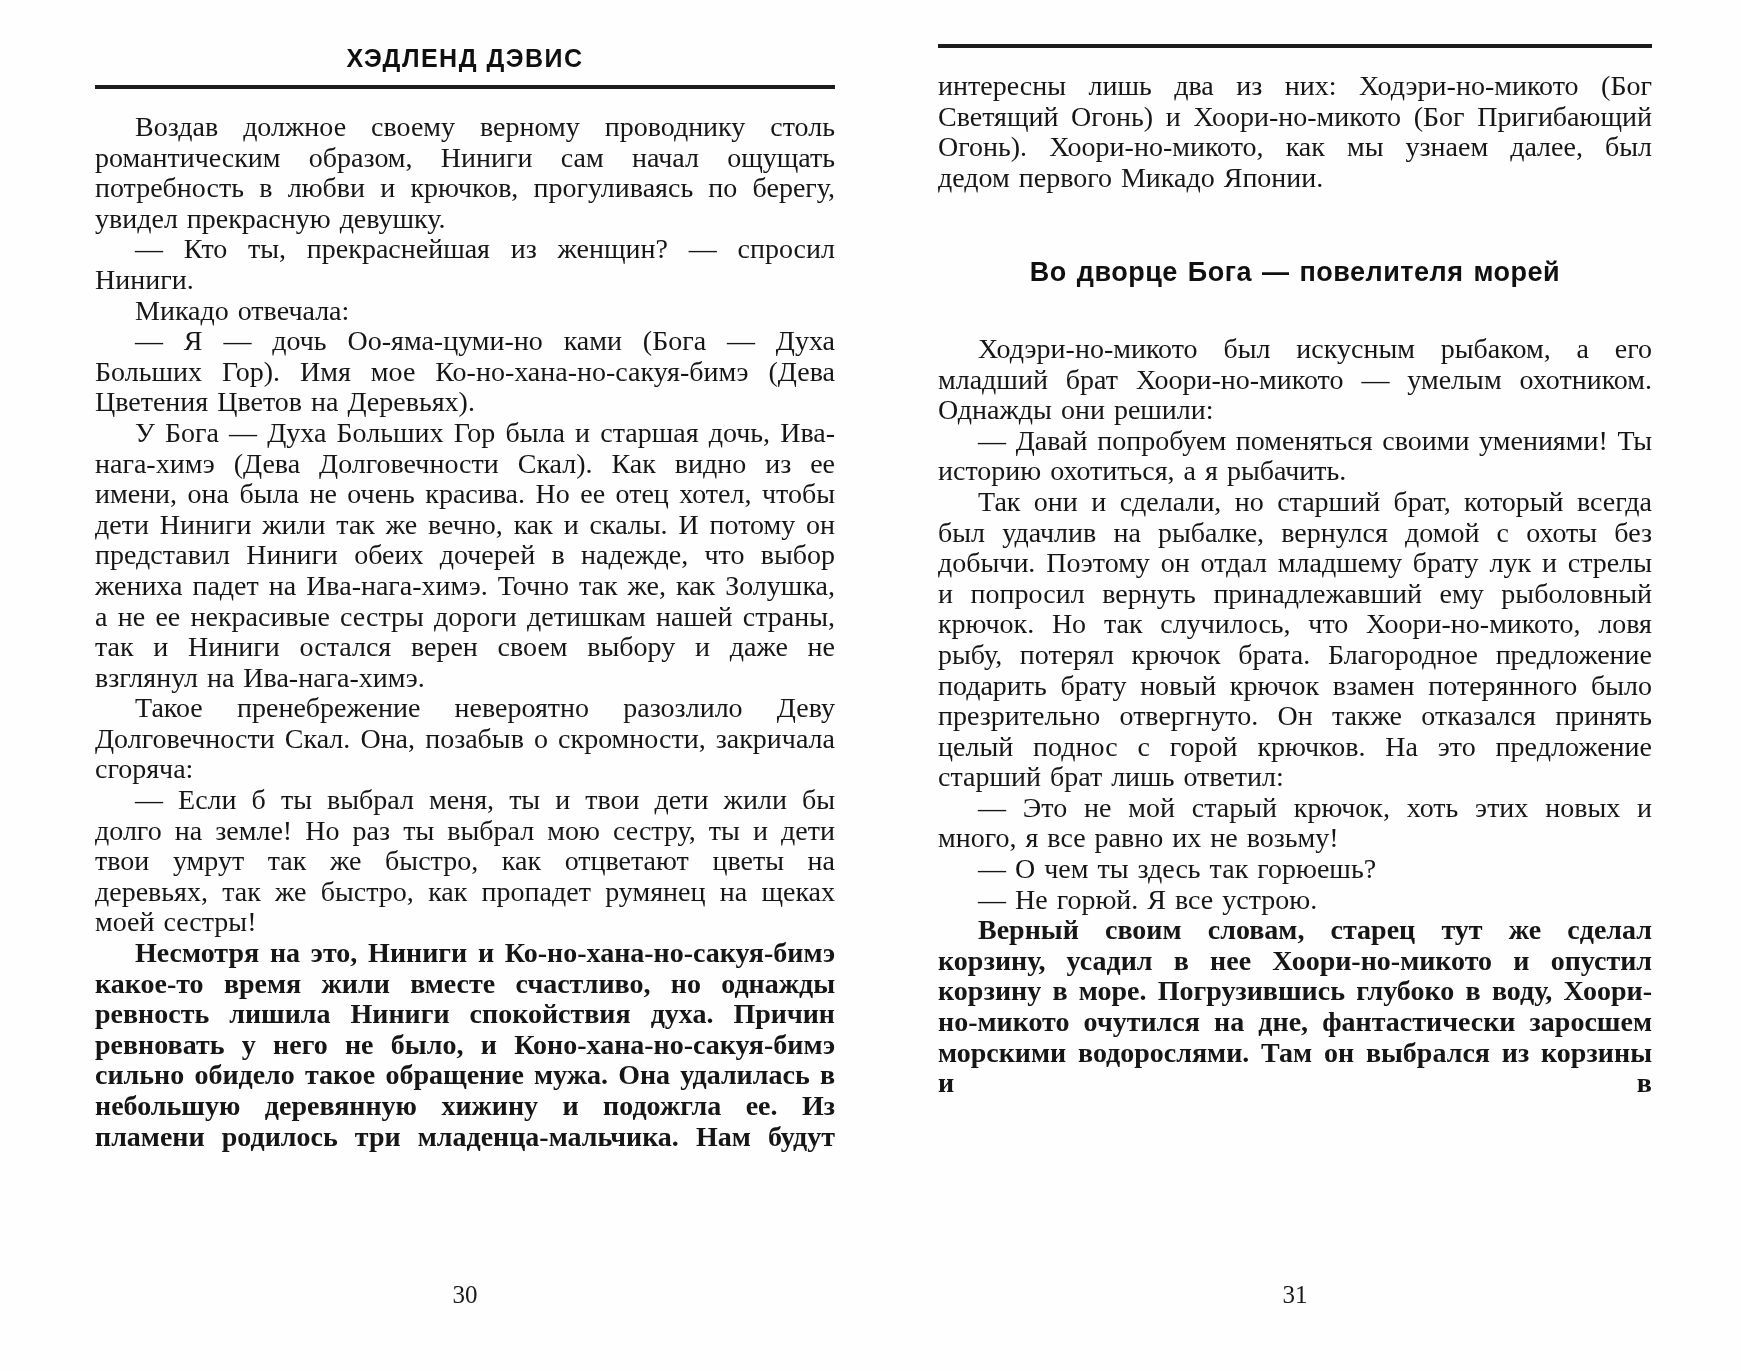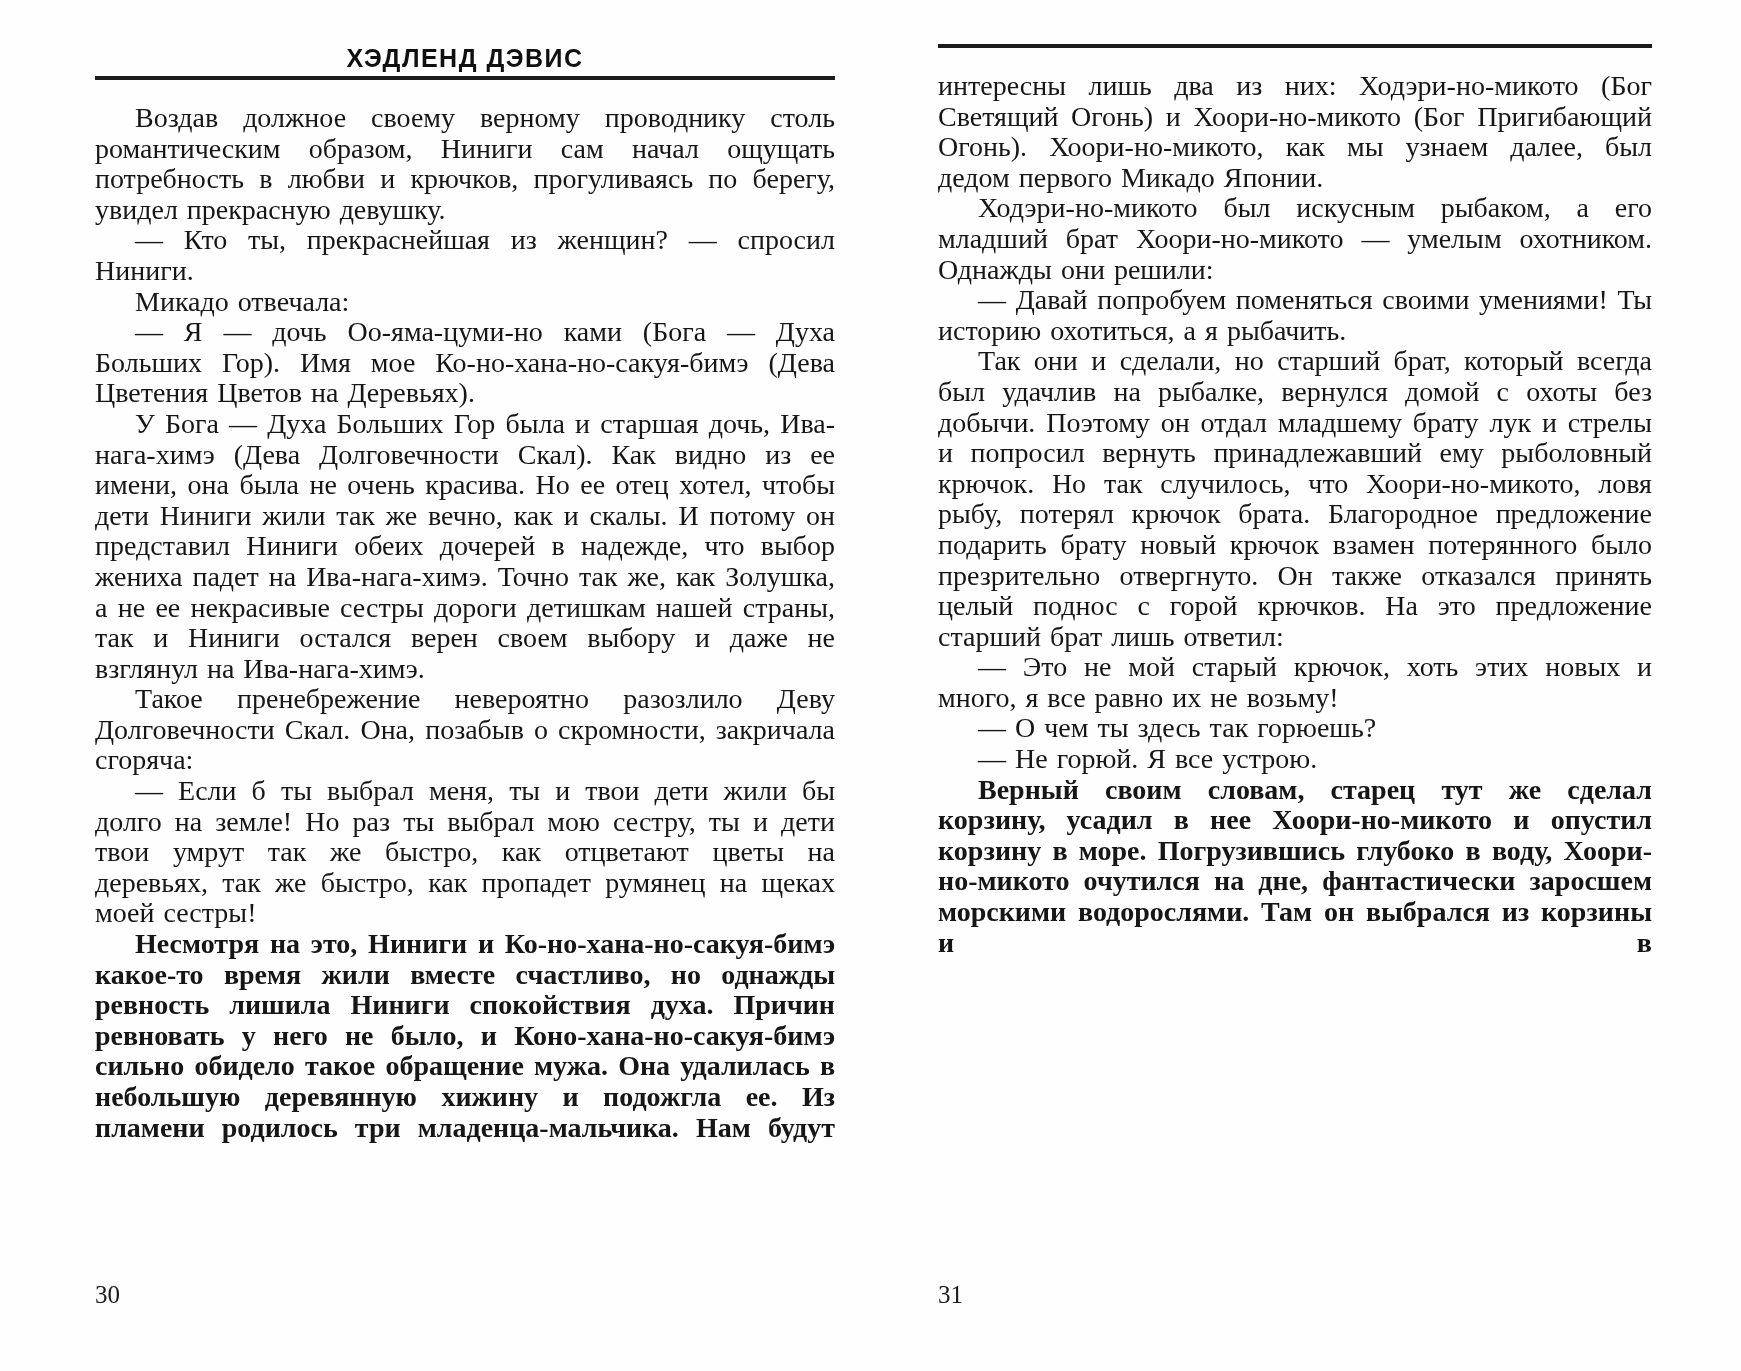--- a/index.html
+++ b/index.html
@@ -24,21 +24,21 @@
   .page.left  { left: 95px;  width: 740px; }
   .page.right { left: 938px; width: 714px; }
 
   .running-head {
     text-align: center;
     font-family: "Liberation Sans", sans-serif;
     font-weight: bold;
     font-size: 25px;
     letter-spacing: 1.5px;
     color: #101010;
-    padding-bottom: 3px;
+    padding-bottom: 12px;
     white-space: nowrap;
   }
   .rule {
     border-bottom: 4px solid #1c1c1c;
     height: 0;
   }
 
   .page-body {
     margin-top: 23px;
     font-size: 28px;
@@ -61,21 +61,21 @@
     color: #101010;
     text-align: center;
     margin: 64px 0 46px 0;
   }
 
   .page-number {
     position: absolute;
     top: 1237px;
     left: 0;
     right: 0;
-    text-align: left;
+    text-align: center;
     font-size: 25px;
     color: #1a1a1a;
   }
 </style>
 </head>
 <body>
 
 <div class="spread">
 
   <div class="page left">
@@ -91,20 +91,21 @@
       <p>— Если б ты выбрал меня, ты и твои дети жили бы долго на земле! Но раз ты выбрал мою сестру, ты и дети твои умрут так же быстро, как отцветают цветы на деревьях, так же быстро, как пропадет румянец на щеках моей сестры!</p>
       <p class="continues">Несмотря на это, Ниниги и Ко-но-хана-но-сакуя-бимэ какое-то время жили вместе счастливо, но однажды ревность лишила Ниниги спокойствия духа. Причин ревновать у него не было, и Коно-хана-но-сакуя-бимэ сильно обидело такое обращение мужа. Она удалилась в небольшую деревянную хижину и подожгла ее. Из пламени родилось три младенца-мальчика. Нам будут</p>
     </div>
     <div class="page-number">30</div>
   </div>
 
   <div class="page right">
     <div class="rule"></div>
     <div class="page-body">
       <p class="no-indent">интересны лишь два из них: Ходэри-но-микото (Бог Светящий Огонь) и Хоори-но-микото (Бог Пригибающий Огонь). Хоори-но-микото, как мы узнаем далее, был дедом первого Микадо Японии.</p>
+      <div class="section-heading">Во дворце Бога — повелителя морей</div>
       <p>Ходэри-но-микото был искусным рыбаком, а его младший брат Хоори-но-микото — умелым охотником. Однажды они решили:</p>
       <p>— Давай попробуем поменяться своими умениями! Ты историю охотиться, а я рыбачить.</p>
       <p>Так они и сделали, но старший брат, который всегда был удачлив на рыбалке, вернулся домой с охоты без добычи. Поэтому он отдал младшему брату лук и стрелы и попросил вернуть принадлежавший ему рыболовный крючок. Но так случилось, что Хоори-но-микото, ловя рыбу, потерял крючок брата. Благородное предложение подарить брату новый крючок взамен потерянного было презрительно отвергнуто. Он также отказался принять целый поднос с горой крючков. На это предложение старший брат лишь ответил:</p>
       <p>— Это не мой старый крючок, хоть этих новых и много, я все равно их не возьму!</p>
       <p>— О чем ты здесь так горюешь?</p>
       <p>— Не горюй. Я все устрою.</p>
       <p class="continues">Верный своим словам, старец тут же сделал корзину, усадил в нее Хоори-но-микото и опустил корзину в море. Погрузившись глубоко в воду, Хоори-но-микото очутился на дне, фантастически заросшем морскими водорослями. Там он выбрался из корзины и в</p>
     </div>
     <div class="page-number">31</div>
   </div>

